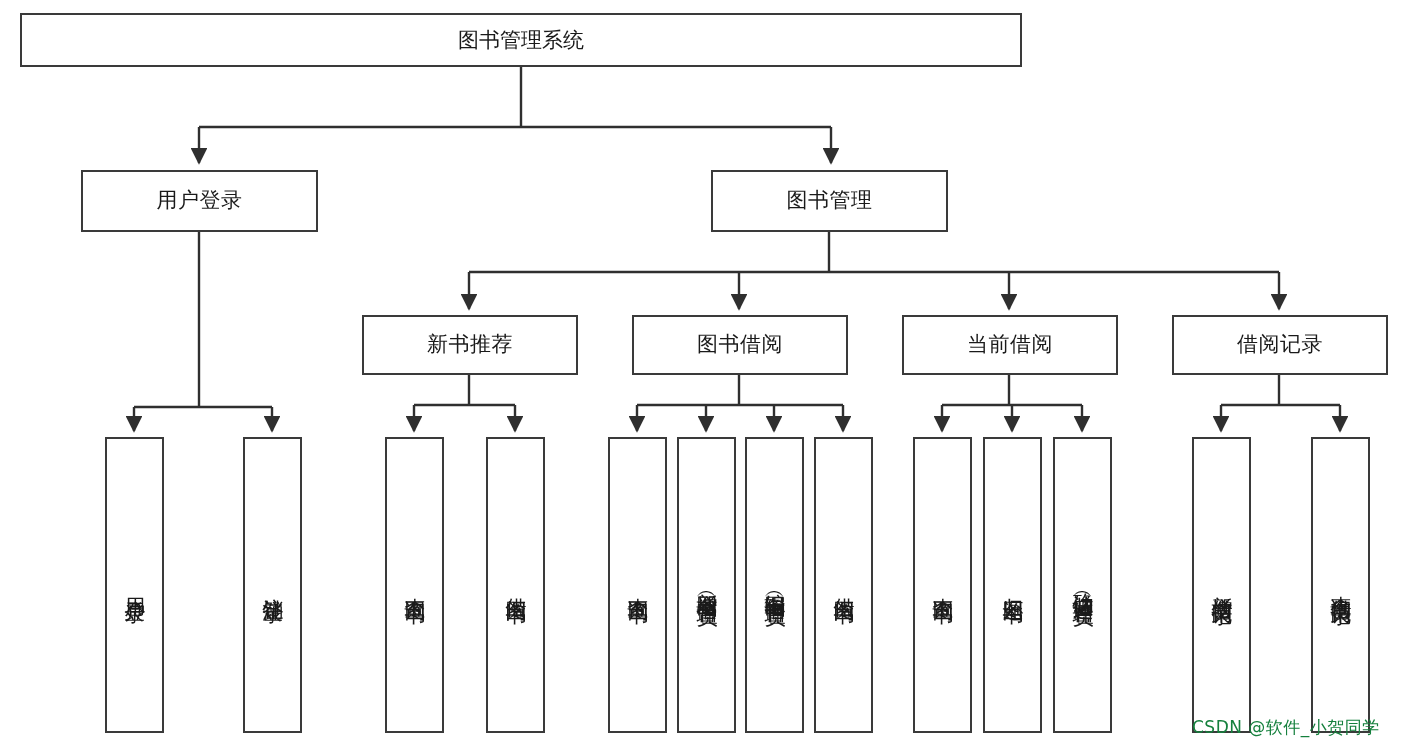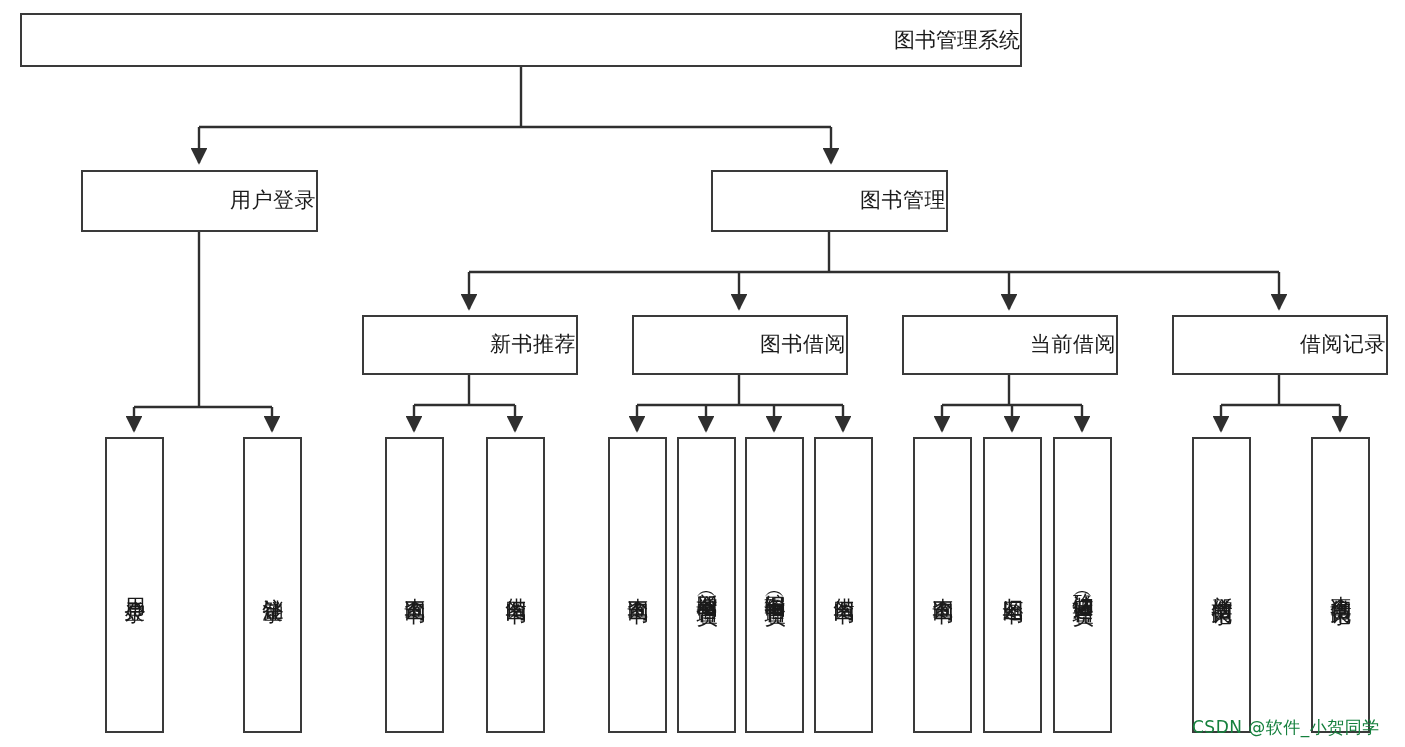--- a/index.html
+++ b/index.html
@@ -25,21 +25,21 @@
     height: 747px;
     pointer-events: none;
   }
   .node {
     position: absolute;
     box-sizing: border-box;
     background: #ffffff;
     border: 2px solid #3a3a3a;
     display: flex;
     align-items: center;
-    justify-content: flex-end;
+    justify-content: center;
     color: #1a1a1a;
   }
   .node.h {
     font-size: 21px;
     letter-spacing: 0.5px;
     line-height: 1.2;
   }
   .node.root {
     font-size: 21px;
   }

